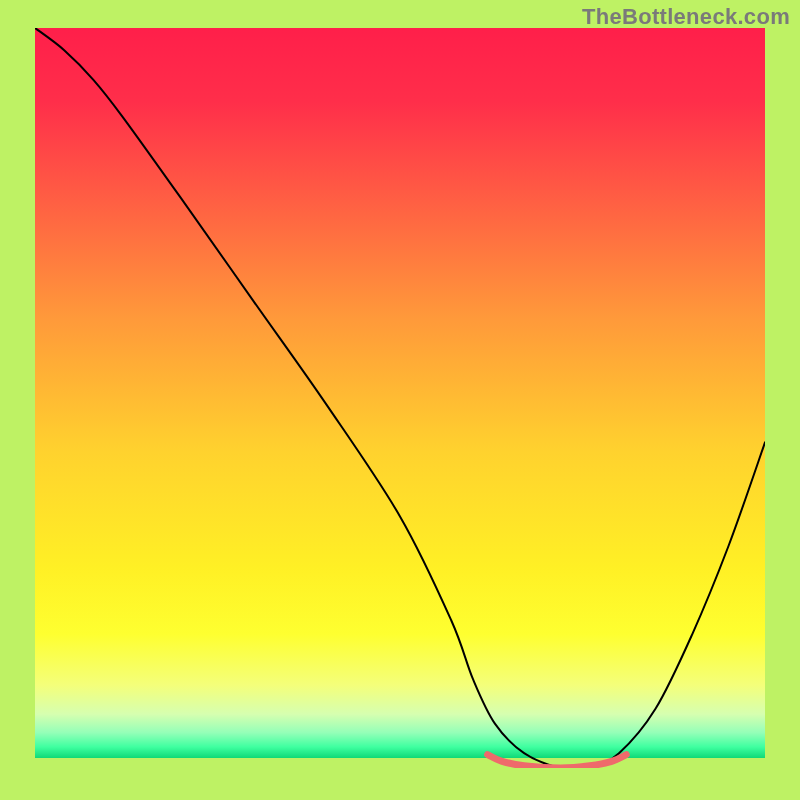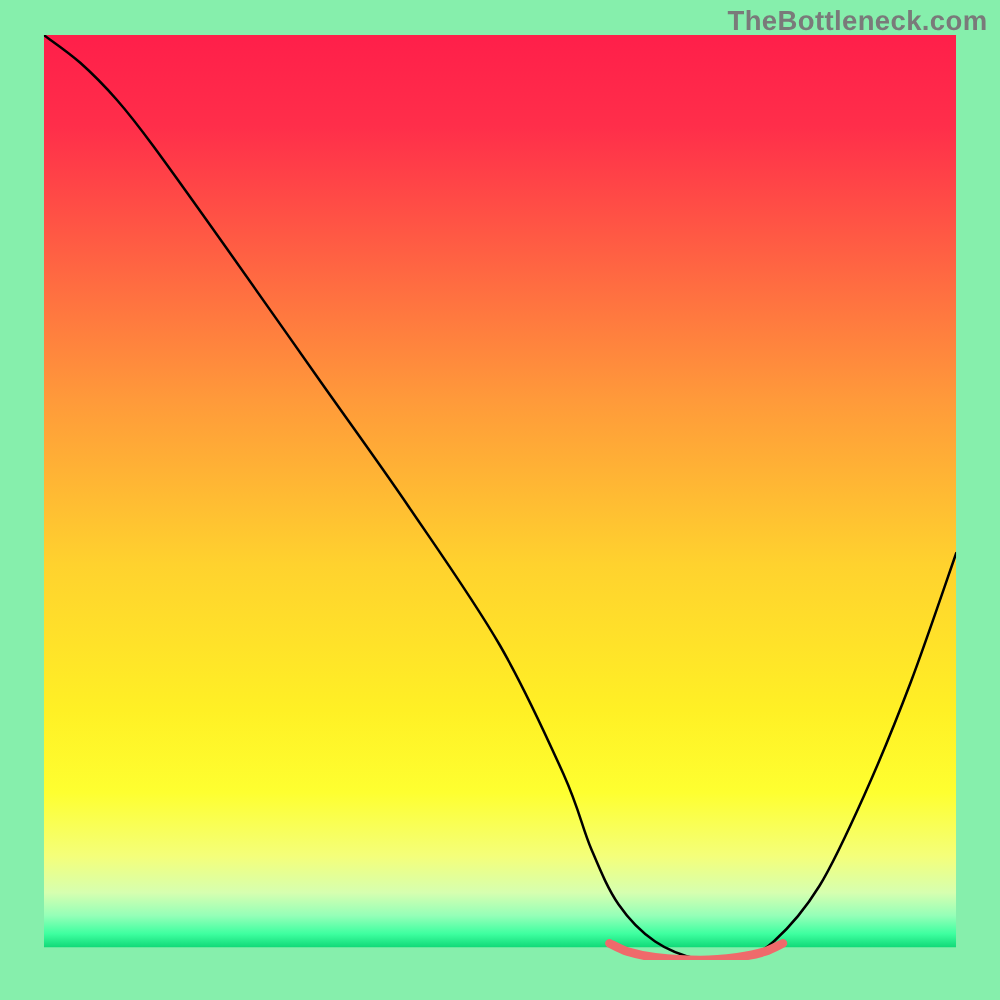--- a/index.html
+++ b/index.html
@@ -8,21 +8,21 @@
     width: 800px;
     height: 800px;
     background: #000;
     overflow: hidden;
     font-family: Arial, Helvetica, sans-serif;
   }
   .frame {
     position: relative;
     width: 800px;
     height: 800px;
-    background: #86efac;
+    background: #bef264;
   }
   .watermark {
     position: absolute;
     top: 4px;
     right: 10px;
     color: #7a7a7a;
     font-size: 22px;
     font-weight: 600;
     letter-spacing: 0.3px;
     z-index: 10;

